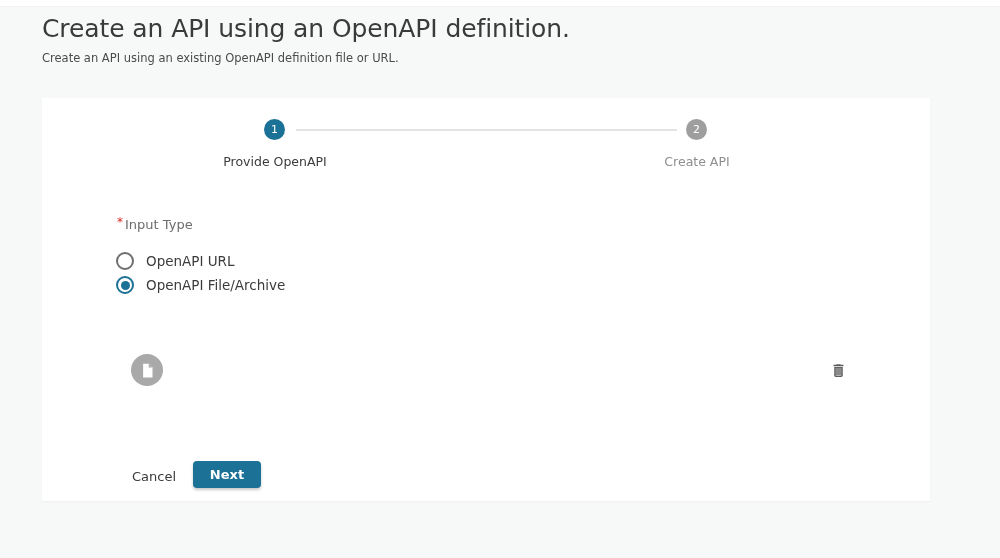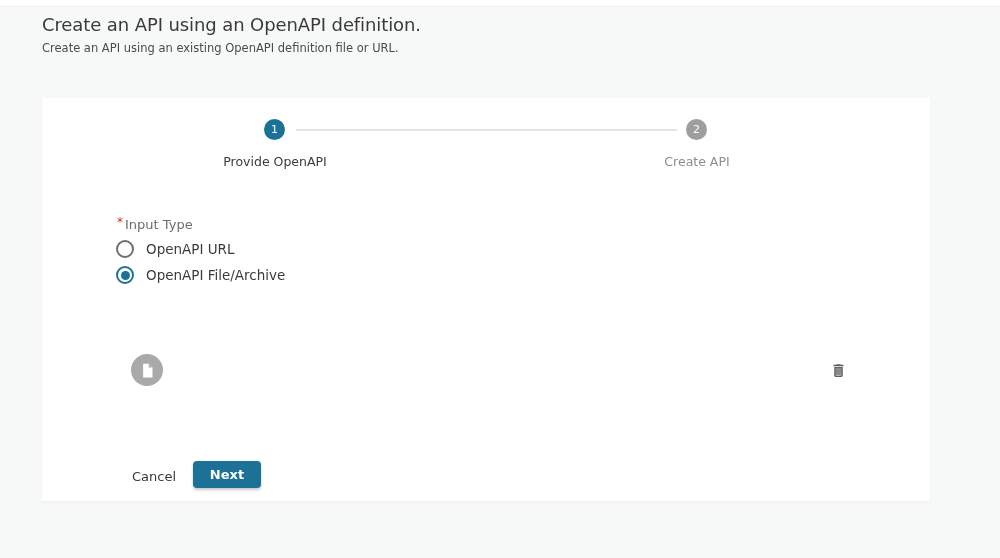--- a/index.html
+++ b/index.html
@@ -12,21 +12,21 @@
     color:#3b3b3b;
   }
   .topbar{
     position:absolute;left:0;top:0;width:1000px;height:6px;
     background:#ffffff;
     border-bottom:1px solid #f0f1f1;
   }
   
   .header{position:absolute;left:42px;top:13px;}
   .page-title{
-    font-size:18px;font-weight:400;color:#3a3a3a;
+    font-size:25px;font-weight:400;color:#3a3a3a;
     letter-spacing:-0.1px;line-height:1.3;
   }
   .page-subtitle{
     margin-top:5px;font-size:11.5px;color:#4b4b4b;
   }
   
   .card{
     position:absolute;left:42px;top:98px;width:888px;height:403px;
     background:#ffffff;
     box-shadow:0 1px 2px rgba(0,0,0,0.04);
@@ -50,22 +50,22 @@
   .step-label.inactive{color:#8e8e8e;}
   
   .field-label{
     position:absolute;left:75px;top:117px;
     font-size:13px;color:#6d6d6d;white-space:nowrap;
   }
   .required-star{
     color:#d93025;font-size:12px;vertical-align:3px;margin-right:2px;
   }
   .radio-row{position:absolute;left:74px;height:18px;display:flex;align-items:center;}
-  .radio-row.row-1{top:142px;}
-  .radio-row.row-2{top:168px;}
+  .radio-row.row-1{top:154px;}
+  .radio-row.row-2{top:178px;}
   .radio-outer{
     width:14px;height:14px;border-radius:50%;
     border:2px solid #6e6e6e;background:#fff;
     display:flex;align-items:center;justify-content:center;
     flex:0 0 auto;
   }
   .radio-outer.selected{border-color:#1c7196;}
   .radio-dot{width:9px;height:9px;border-radius:50%;background:#1c7196;}
   .radio-label{
     margin-left:12px;font-size:13.5px;color:#3b3b3b;white-space:nowrap;

